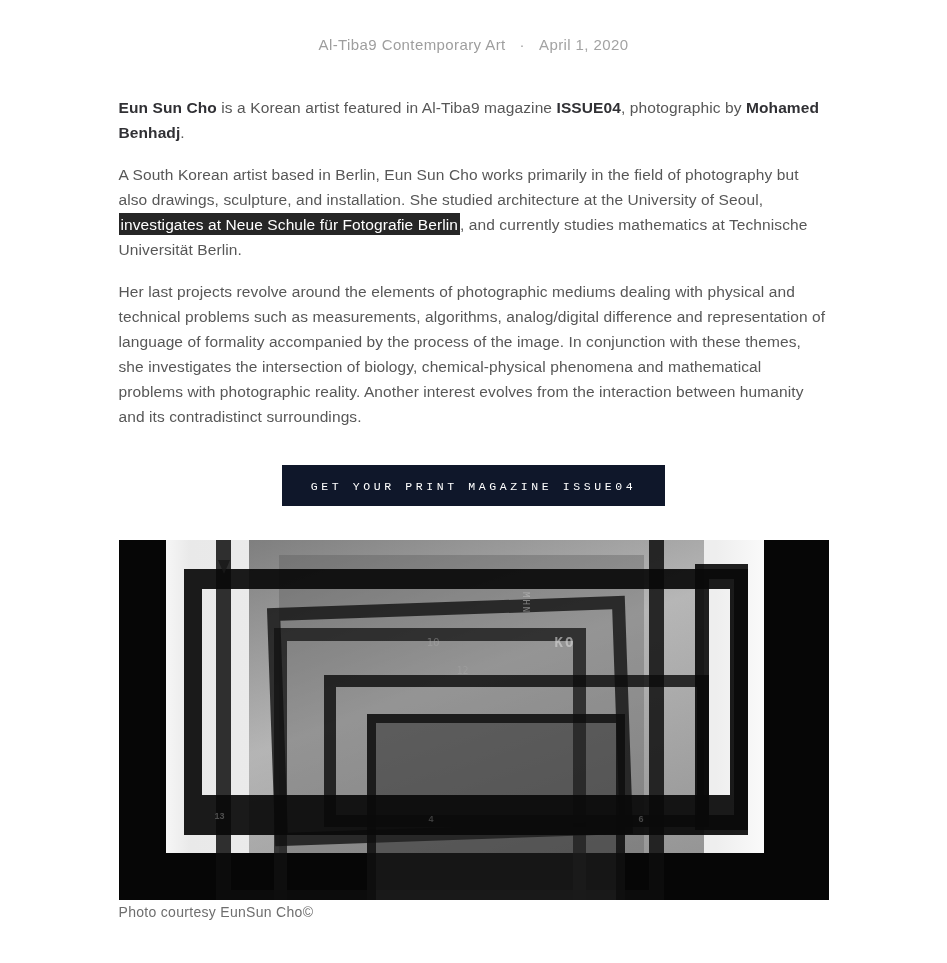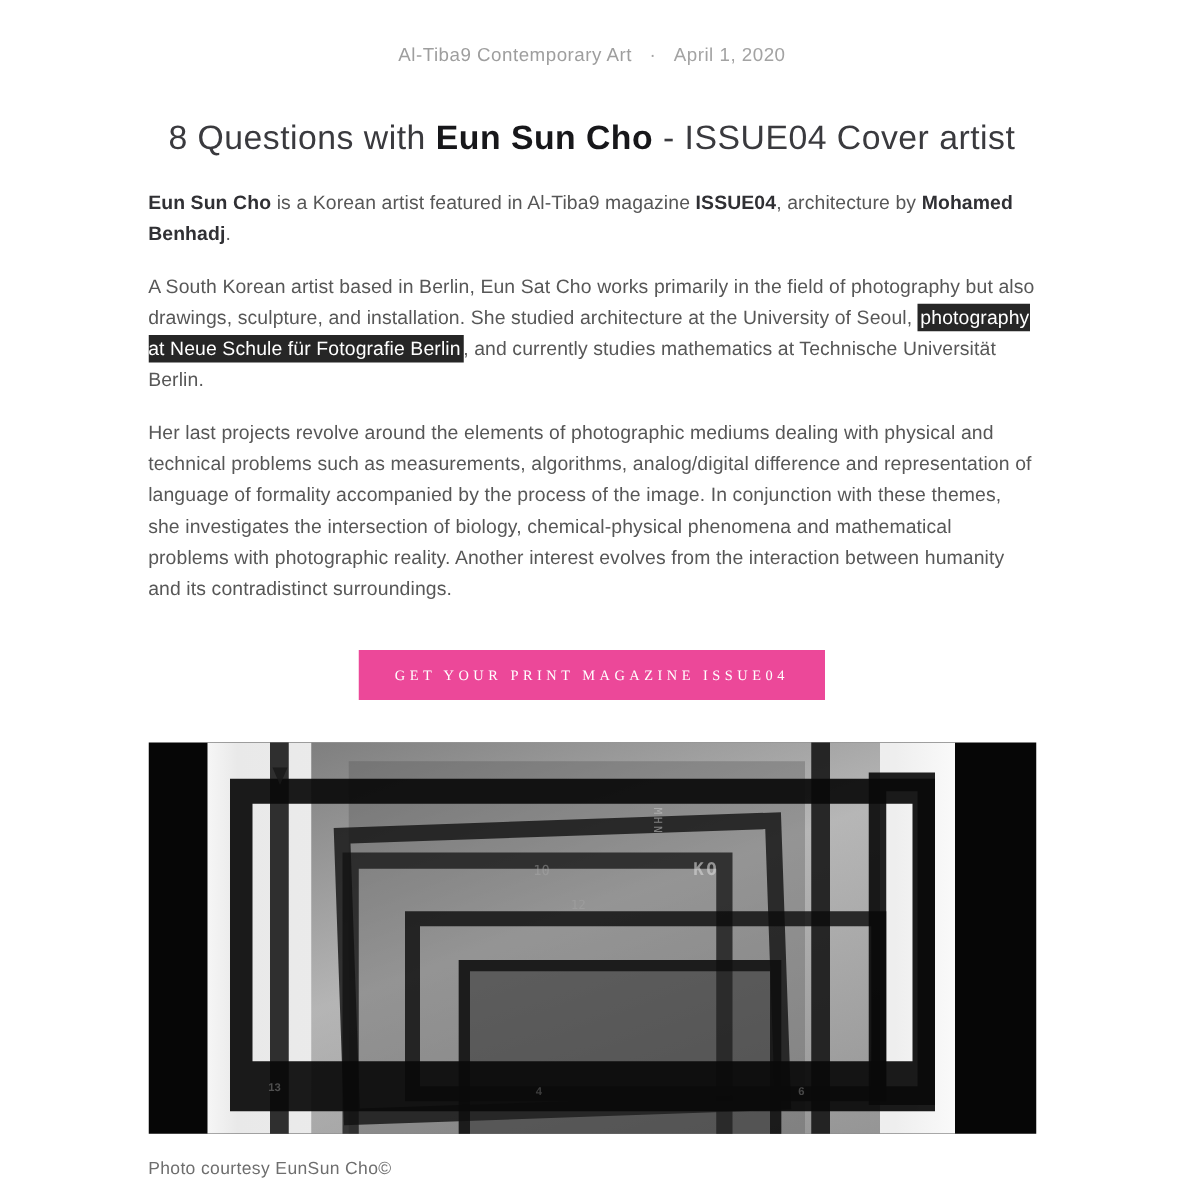--- a/index.html
+++ b/index.html
@@ -49,38 +49,38 @@
     background: #262626;
     color: #ffffff;
     text-decoration: none;
     padding: 3px 2px 2px 2px;
     cursor: pointer;
   }
   
   .cta-wrap { text-align: center; margin: 36px 0 34px 0; }
   .cta {
     display: inline-block;
-    background: #ec4899;
+    background: #0f172a;
     color: #ffffff;
     font-size: 11.5px;
     font-weight: 400;
     letter-spacing: 3.6px;
     padding: 15px 29px 13px 29px;
     border: none;
     cursor: pointer;
-    font-family: Liberation Serif, serif;
+    font-family: Liberation Mono, monospace;
   }
   
   .photo {
     position: relative;
     width: 710px;
-    height: 313px;
+    height: 360px;
     background: #060606;
     overflow: hidden;
-    margin-bottom: 19px;
+    margin-bottom: 4px;
   }
   .photo .layer { position: absolute; }
   .base-light {
     left: 47px; top: 0; width: 598px; height: 313px;
     background: linear-gradient(to right, #f6f6f6 0%, #e9e9e9 4%, #efefef 50%, #eeeeee 92%, #fafafa 100%);
   }
   .sheet-a {
     left: 130px; top: 0; width: 455px; height: 313px;
     background: linear-gradient(160deg, rgba(100,100,100,0.80) 0%, rgba(145,145,145,0.60) 45%, rgba(115,115,115,0.72) 100%);
   }
@@ -156,25 +156,24 @@
 </style>
 </head>
 <body>
 
 <div class="content">
 
   <div class="meta">
     <a class="site">Al-Tiba9 Contemporary Art</a><span class="sep">·</span><span class="date">April 1, 2020</span>
   </div>
 
-  <h1 class="title"><span>8 Questions with </span><span class="bold">Eun Sun Cho</span><span> - ISSUE04 Cover artist</span></h1>
-
-  <p class="para"><span class="b">Eun Sun Cho</span><span> is a Korean artist featured in Al-Tiba9 magazine </span><span class="b">ISSUE04</span><span>, architecture by </span><span class="b">Mohamed Benhadj</span><span>.</span></p>
-
-  <p class="para"><span>A South Korean artist based in Berlin, Eun Sat Cho works primarily in the field of photography but also drawings, sculpture, and installation. She studied architecture at the University of Seoul, </span><a class="hl-link">photography at Neue Schule für Fotografie Berlin</a><span>, and currently studies mathematics at Technische Universität Berlin.</span></p>
+
+  <p class="para"><span class="b">Eun Sun Cho</span><span> is a Korean artist featured in Al-Tiba9 magazine </span><span class="b">ISSUE04</span><span>, photographic by </span><span class="b">Mohamed Benhadj</span><span>.</span></p>
+
+  <p class="para"><span>A South Korean artist based in Berlin, Eun Sun Cho works primarily in the field of photography but also drawings, sculpture, and installation. She studied architecture at the University of Seoul, </span><a class="hl-link">investigates at Neue Schule für Fotografie Berlin</a><span>, and currently studies mathematics at Technische Universität Berlin.</span></p>
 
   <p class="para">Her last projects revolve around the elements of photographic mediums dealing with physical and technical problems such as measurements, algorithms, analog/digital difference and representation of language of formality accompanied by the process of the image. In conjunction with these themes, she investigates the intersection of biology, chemical-physical phenomena and mathematical problems with photographic reality. Another interest evolves from the interaction between humanity and its contradistinct surroundings.</p>
 
   <div class="cta-wrap">
     <button class="cta">GET YOUR PRINT MAGAZINE ISSUE04</button>
   </div>
 
   <div class="photo">
     <div class="layer base-light"></div>
     <div class="layer sheet-a"></div>

